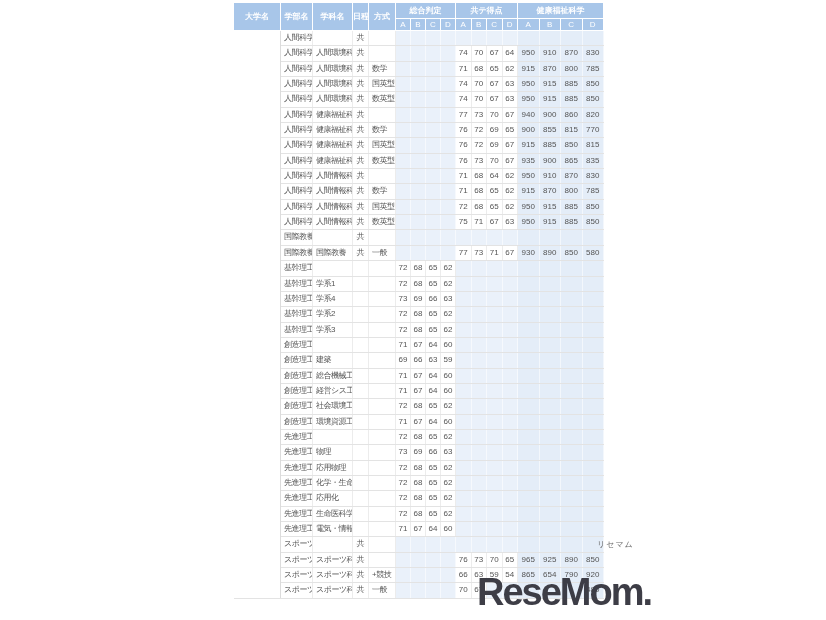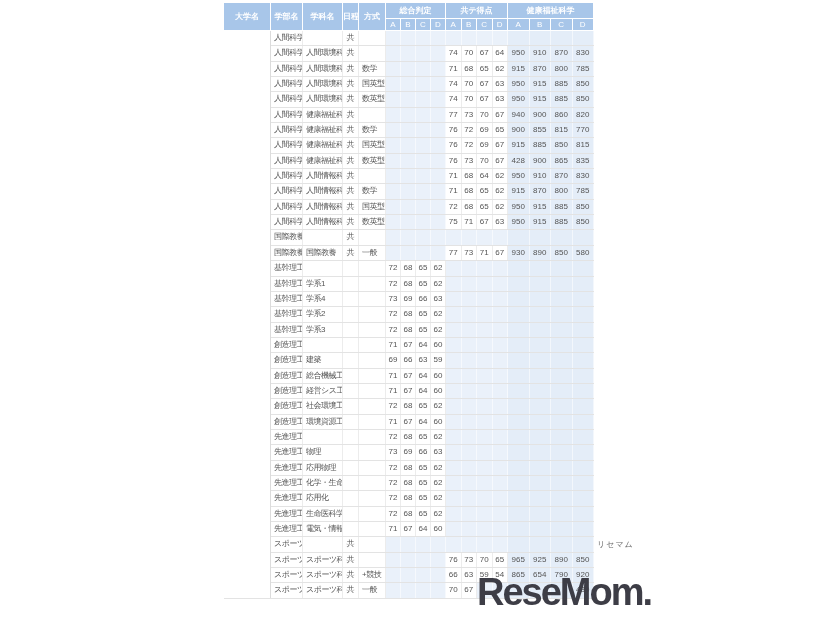--- a/index.html
+++ b/index.html
@@ -1,20 +1,20 @@
 <!DOCTYPE html>
 <html><head>
 <meta charset="utf-8">
 <style>
   html,body{margin:0;padding:0}
   body{
     width:826px;height:620px;background:#ffffff;position:relative;overflow:hidden;
     font-family:"Liberation Sans","DejaVu Sans",sans-serif;
   }
-  #tablewrap{position:absolute;left:223px;top:2px}
+  #tablewrap{position:absolute;left:233px;top:2px}
   table{border-collapse:collapse;table-layout:fixed;width:370px}
   th{
     background:#a8c6e9;color:#ffffff;font-weight:bold;font-size:8px;
     border:1px solid #ffffff;padding:0;text-align:center;overflow:hidden;white-space:nowrap;
   }
   .th-group{height:15px}
   .th-sub{height:11px;font-weight:normal}
   td{
     font-size:8px;color:#555555;height:14.35px;line-height:14.35px;padding:0;
     border-bottom:1px solid #e3e3e3;border-right:1px solid #ececec;
@@ -236,21 +236,21 @@
           <td class="ctr">共</td>
           <td class="txt">数英型</td>
           <td class="num pale"></td>
           <td class="num pale"></td>
           <td class="num pale"></td>
           <td class="num pale"></td>
           <td class="num">76</td>
           <td class="num">73</td>
           <td class="num">70</td>
           <td class="num">67</td>
-          <td class="num pale3">428</td>
+          <td class="num pale3">935</td>
           <td class="num pale3">900</td>
           <td class="num pale3">865</td>
           <td class="num pale3">835</td>
         </tr>
         <tr>
           <td class="txt">人間科学</td>
           <td class="txt">人間情報科学</td>
           <td class="ctr">共</td>
           <td class="txt"></td>
           <td class="num pale"></td>

